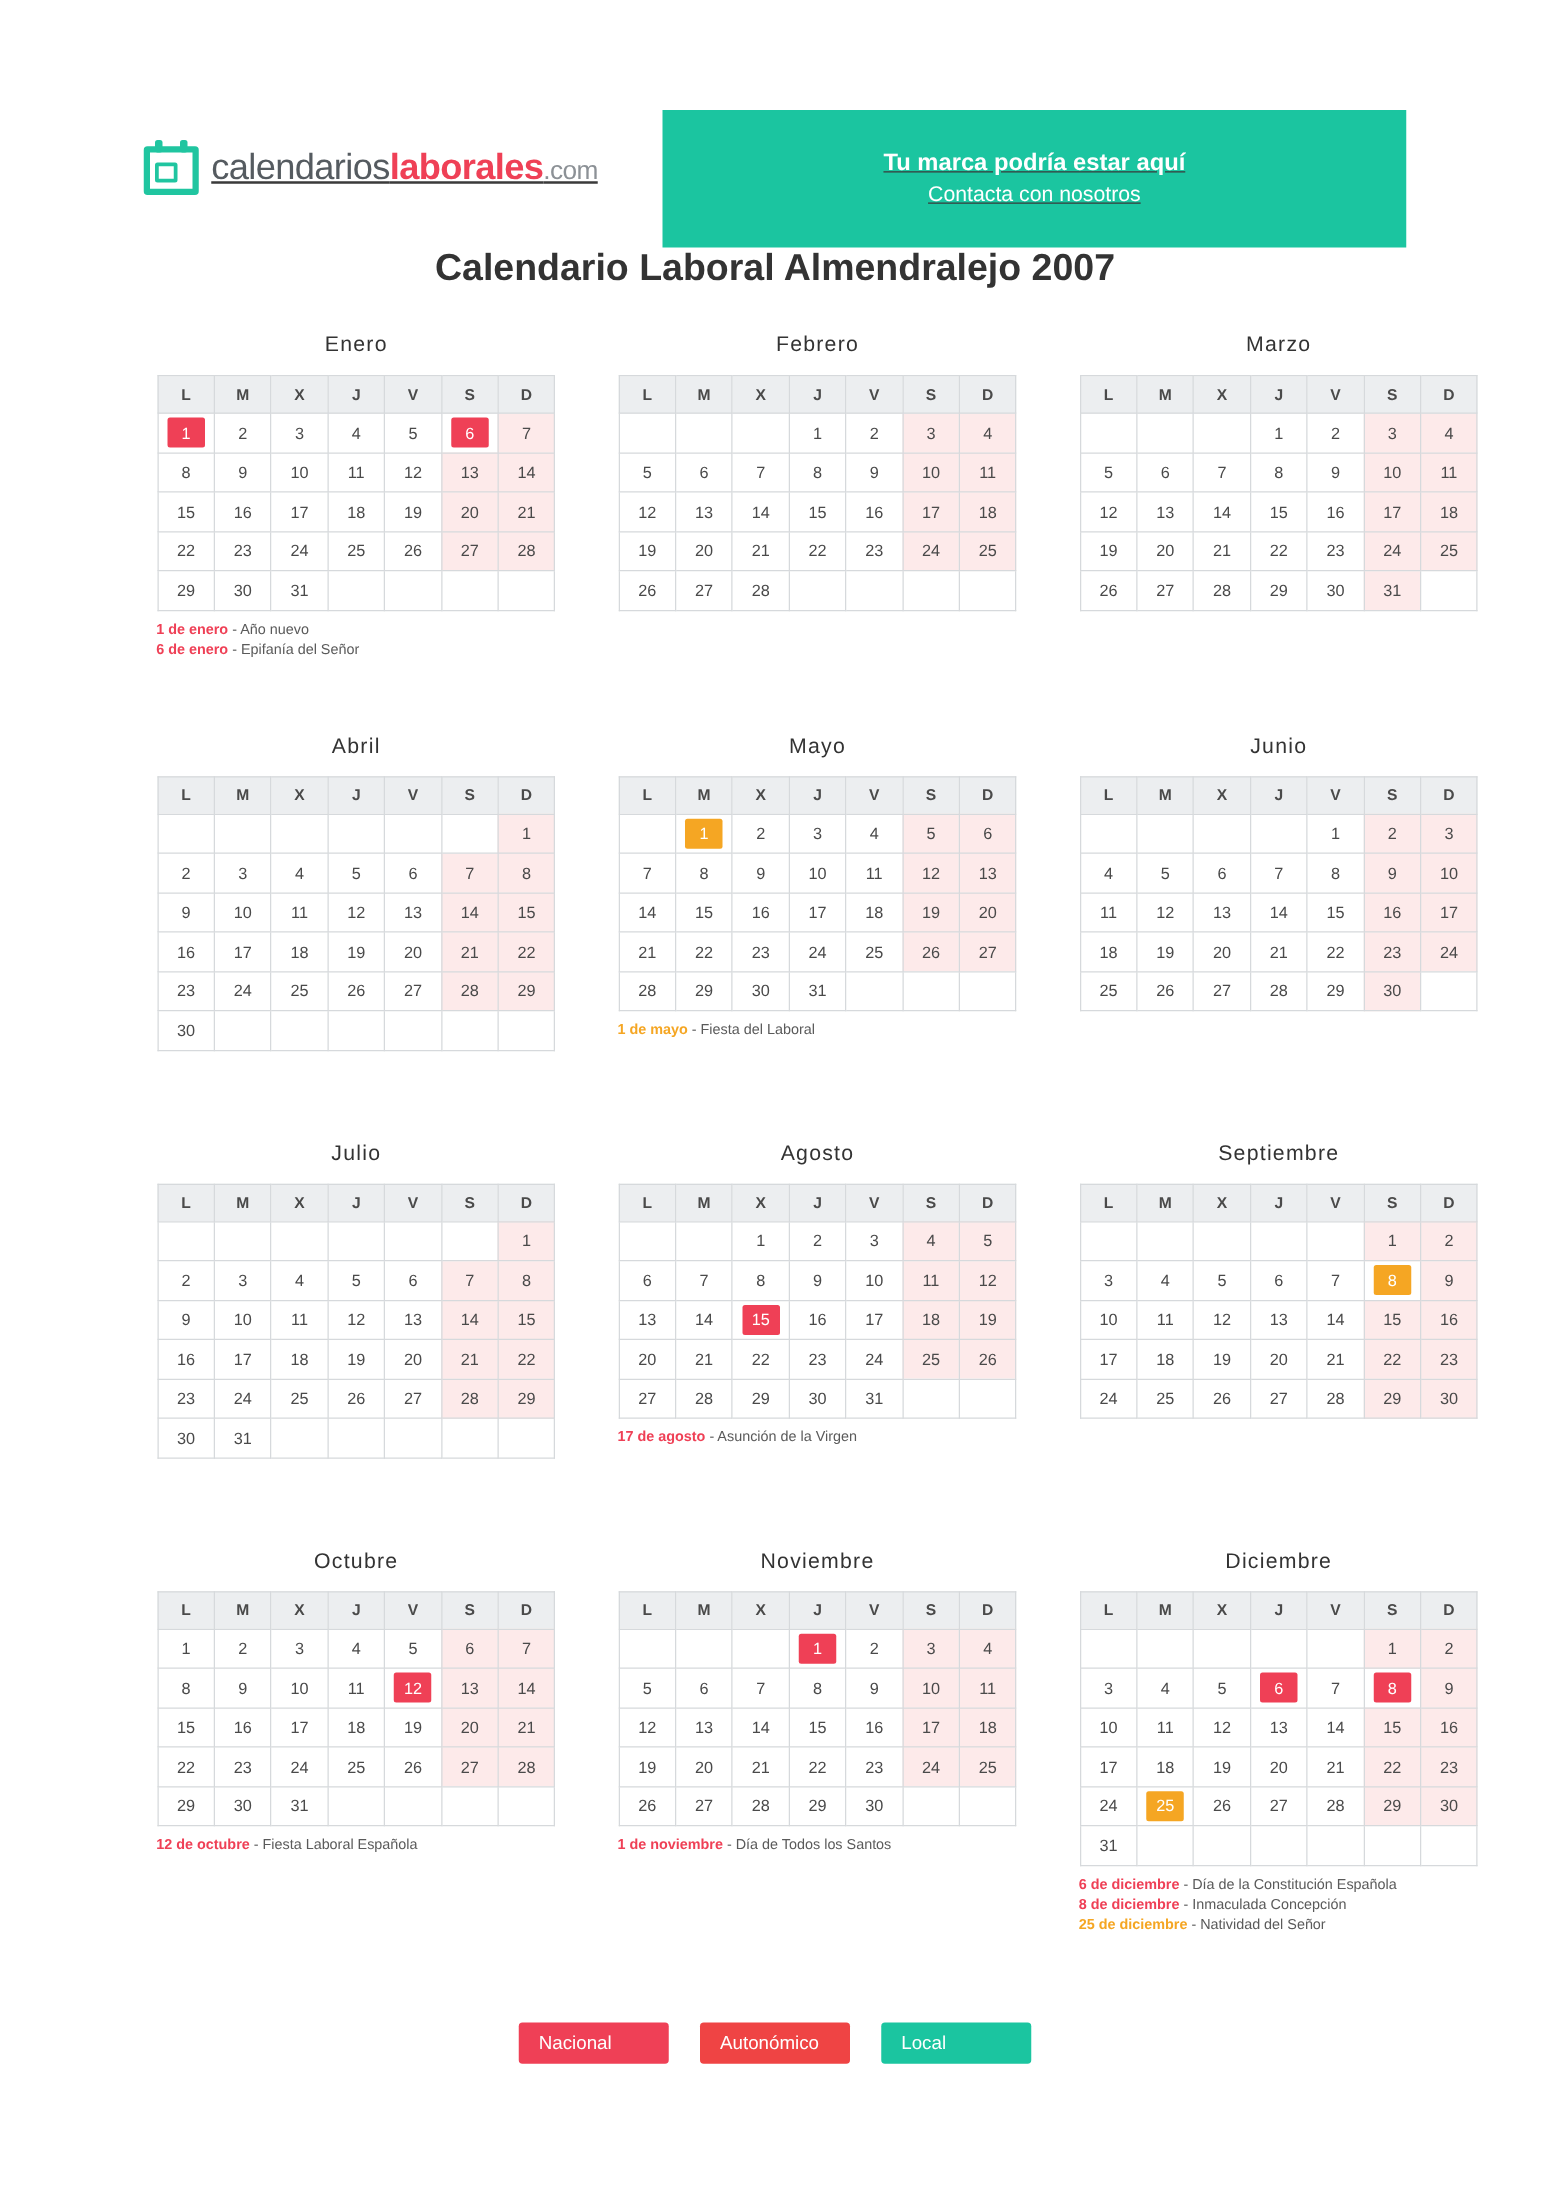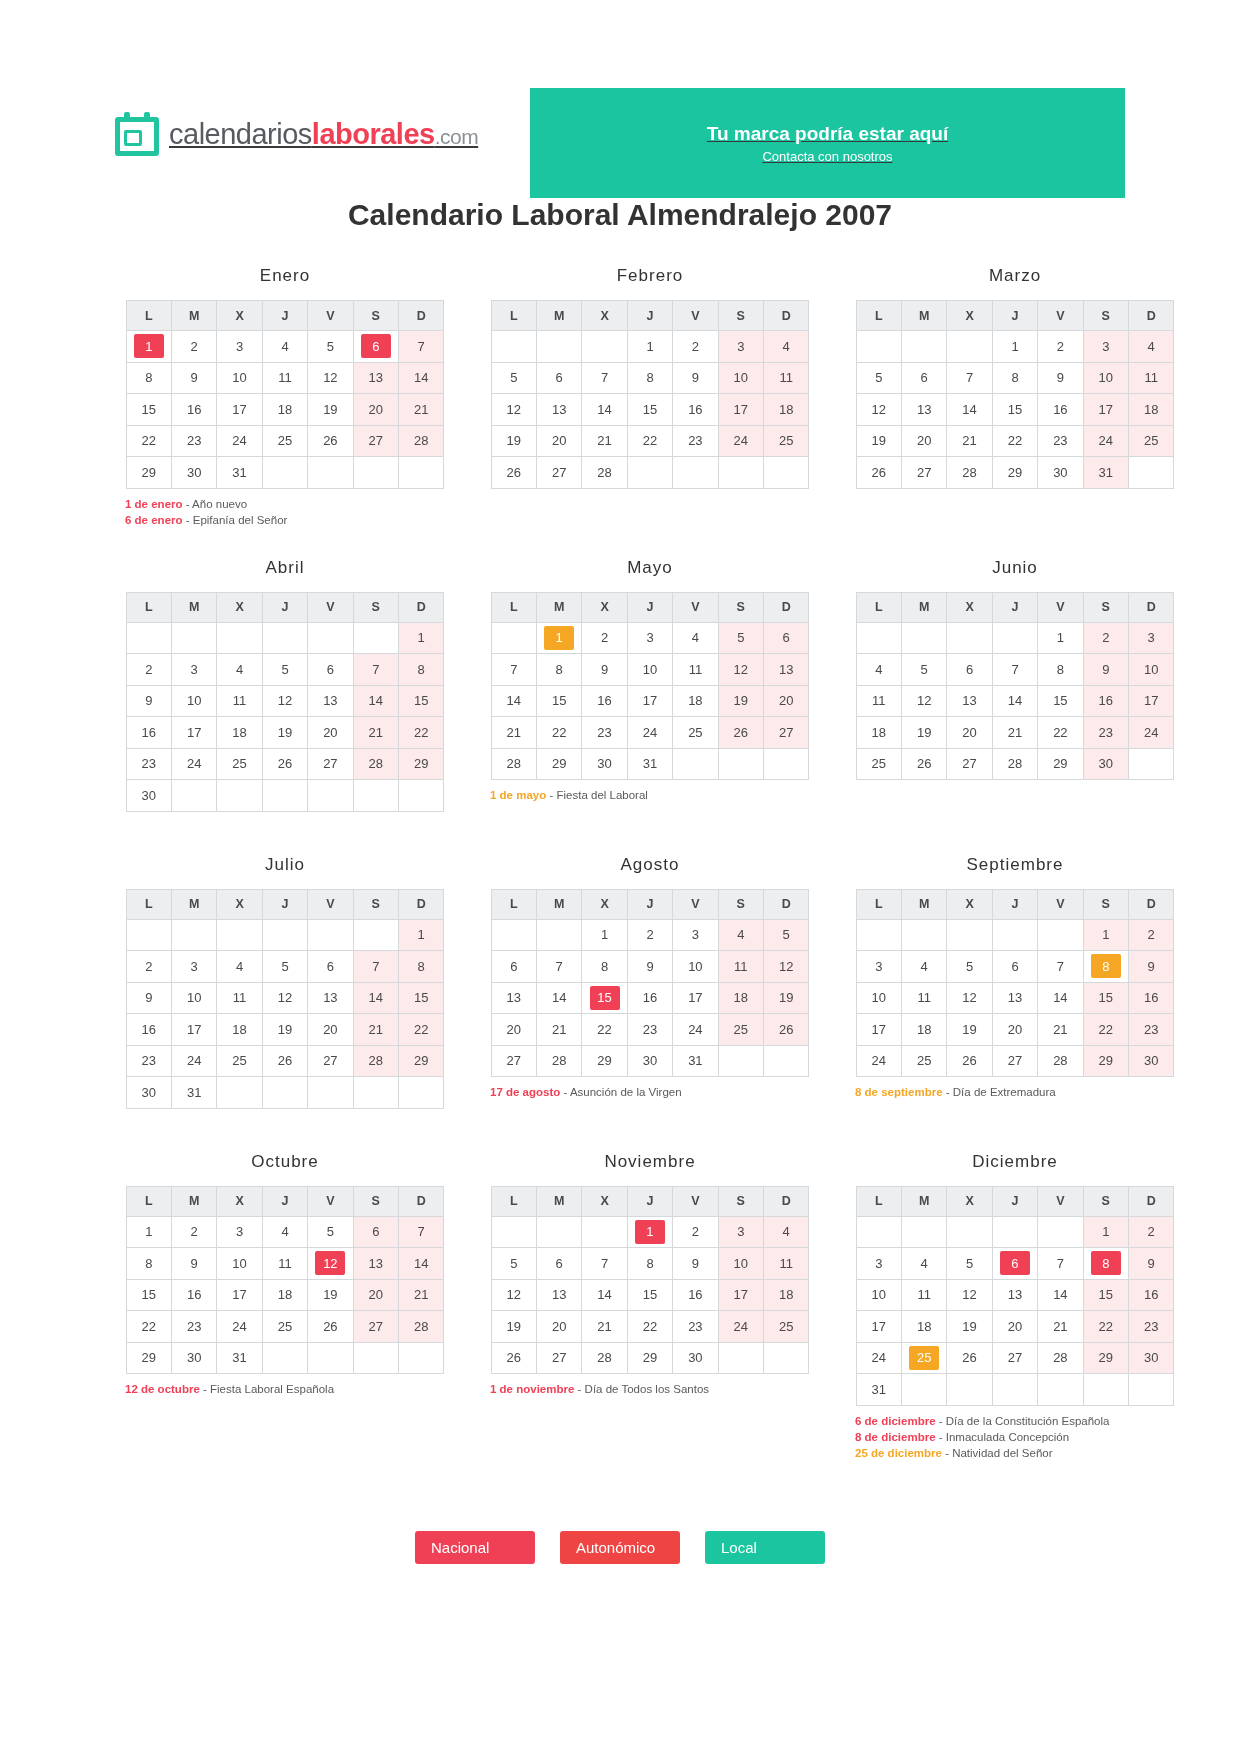--- a/index.html
+++ b/index.html
@@ -77,38 +77,39 @@
     height: 110px;
     background: #1bc5a0;
     color: #ffffff;
     display: flex;
     flex-direction: column;
     align-items: center;
     justify-content: center;
     gap: 4px;
   }
   .banner-line1 { font-size: 19px; font-weight: bold; }
-  .banner-line2 { font-size: 13px; text-align: center; }
+  .banner-line2 { font-size: 17px; text-align: center; }
 
   
   .page-title {
     text-align: center;
     font-size: 30px;
     font-weight: bold;
     color: #333333;
     margin-top: 22px;
   }
 
   
   .months {
     display: grid;
     grid-template-columns: repeat(3, 340px);
     column-gap: 25px;
     row-gap: 0;
     padding: 34px 115px 0 115px;
+    gap: 29px;
   }
   .month {
     width: 340px;
   }
   .month-name {
     text-align: center;
     font-size: 17px;
     color: #333333;
     letter-spacing: 1px;
     margin-bottom: 10px;
@@ -804,23 +805,20 @@
               <td>24</td>
               <td>25</td>
               <td>26</td>
               <td>27</td>
               <td>28</td>
               <td class="weekend">29</td>
               <td class="weekend">30</td>
             </tr>
           </tbody>
         </table>
-        <div class="notes" style="min-height: 28px; margin-bottom: 18px;">
-          <div class="note"><b class="autonomico">8 de septiembre</b><span> - Día de Extremadura</span></div>
-        </div>
       </div>
       <div class="month">
         <div class="month-name">Octubre</div>
         <table class="cal">
           <thead>
             <tr>
               <th>L</th>
               <th>M</th>
               <th>X</th>
               <th>J</th>

